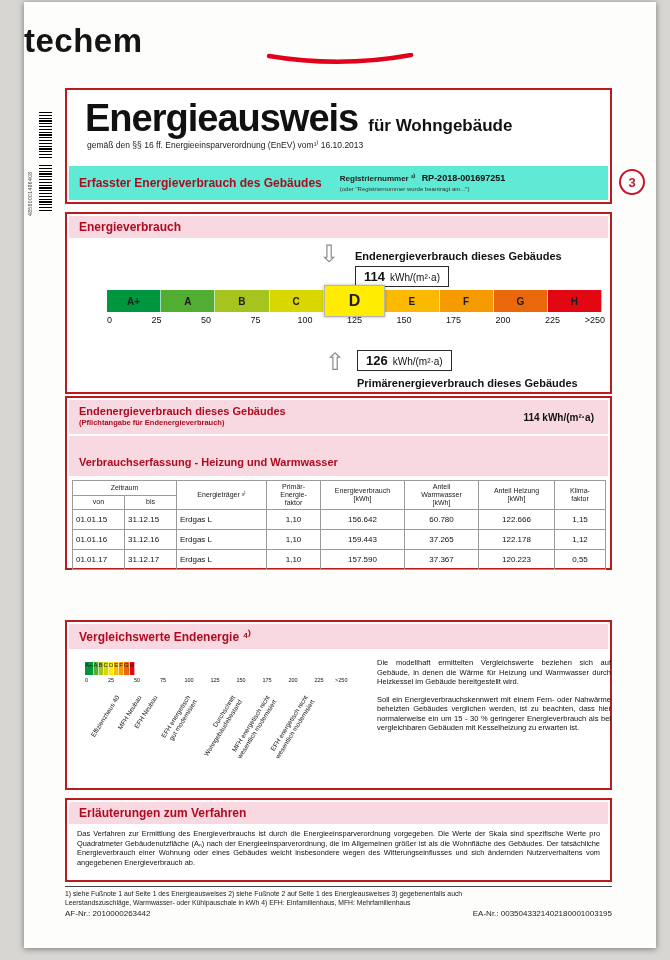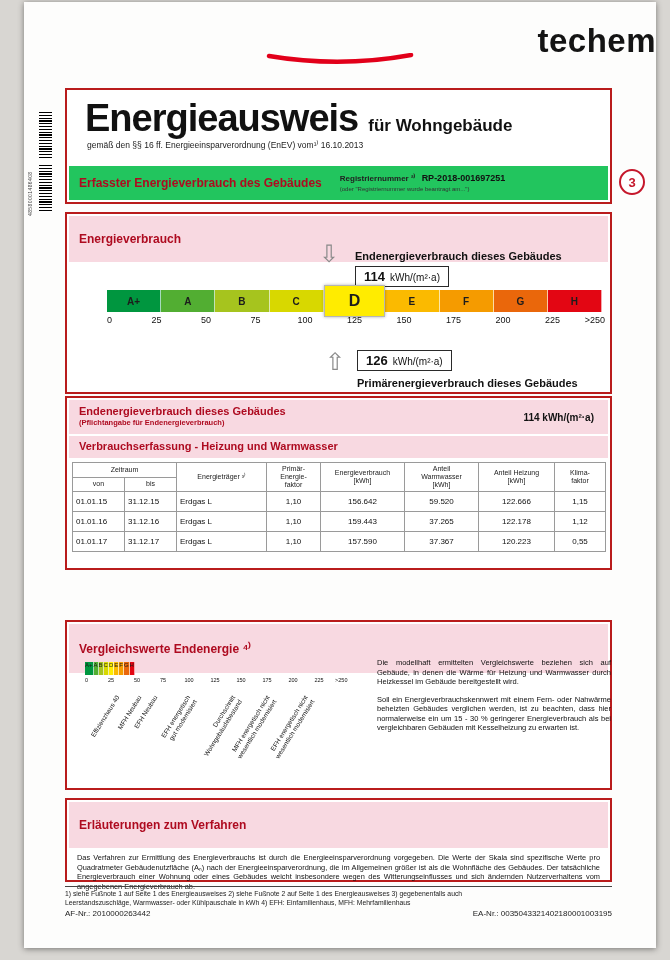--- a/index.html
+++ b/index.html
@@ -2,39 +2,39 @@
 <html><head>
 <meta charset="utf-8">
 <style>
   html,body{margin:0;padding:0;}
   body{width:670px;height:960px;background:#d8d6d2;position:relative;overflow:hidden;
        font-family:"Liberation Sans",sans-serif;color:#1a1a1a;}
   .page{position:absolute;left:24px;top:2px;width:632px;height:946px;background:#fdfdfc;
         box-shadow:0 1px 6px rgba(0,0,0,.45);}
 
   
-  .logo{position:absolute;top:22px;left:0;width:100%;text-align:right;}
+  .logo{position:absolute;top:22px;left:0;width:100%;text-align:left;}
   .logo-text{font-size:33px;font-weight:bold;letter-spacing:0.5px;color:#141414;line-height:34px;}
   .logo-swoosh{display:block;margin:-5px auto 0;}
 
   
   .rbox{position:absolute;left:41px;width:547px;border:2px solid #b91c1c;background:#fff;
         box-sizing:border-box;}
-  .pinkbar{background:#f8d9e1;margin:2px;padding:16px 10px;color:#ae0b20;font-weight:bold;
+  .pinkbar{background:#f8d9e1;margin:2px;padding:4px 10px;color:#ae0b20;font-weight:bold;
            box-sizing:border-box;}
   .sec-title{font-size:12px;}
 
   
   .box-title{top:86px;height:116px;}
   .title-row{display:flex;align-items:baseline;gap:10px;padding:8px 0 0 18px;}
   .title-main{font-size:38px;font-weight:bold;letter-spacing:-1px;line-height:40px;color:#111;}
   .title-sub{font-size:17px;font-weight:bold;color:#111;}
   .title-law{font-size:8.5px;padding:1px 0 0 20px;color:#222;}
   .headbar{position:absolute;left:0;right:0;bottom:0;margin:2px;display:flex;align-items:center;
-           background:#22c55e;padding:4px 10px;box-sizing:border-box;height:34px;}
+           background:#5eead4;padding:4px 10px;box-sizing:border-box;height:34px;}
   .headbar-title{color:#ae0b20;font-weight:bold;font-size:12px;flex:0 0 auto;}
   .regblock{margin-left:18px;line-height:10px;}
   .regline{font-size:8px;color:#222;font-weight:bold;}
   .regvalue{font-size:9px;color:#111;font-weight:bold;margin-left:4px;margin-top:28px;}
   .regnote{font-size:6px;color:#333;font-weight:normal;}
   .badge3{position:absolute;left:595px;top:167px;width:22px;height:22px;border:2px solid #c5172b;
           border-radius:50%;color:#c5172b;font-weight:bold;font-size:13px;display:flex;
           align-items:center;justify-content:center;background:#fff;}
 
   
@@ -74,21 +74,21 @@
   .ticksrow span:first-child{transform:translateX(0);}
   .ticksrow span:last-child{transform:translateX(-85%);}
 
   
   .box-table{top:394px;height:174px;}
   .pbar1{display:flex;align-items:center;height:34px;padding:3px 10px;}
   .pbar1-left{line-height:12px;}
   .pbar1-title{font-size:11px;}
   .pbar1-sub{font-size:7.5px;}
   .pbar1-value{margin-left:auto;color:#111;font-size:10px;font-weight:bold;padding-right:4px;}
-  .pbar2{height:22px;padding:4px 10px;font-size:11px;margin-top:0;}
+  .pbar2{height:22px;padding:20px 10px;font-size:11px;margin-top:0;}
   table.vtab{border-collapse:collapse;table-layout:fixed;width:533px;margin:4px 5px 0 5px;}
   .vtab th,.vtab td{border:1px solid #9a9a9a;}
   .vtab th{font-size:7px;line-height:8px;font-weight:normal;color:#222;text-align:center;
            vertical-align:middle;white-space:pre-line;padding:2px 1px;}
   .vtab td{font-size:8px;color:#111;padding:2px 3px;height:15px;}
   .c-left{text-align:left;padding-left:6px;}
   .c-num{text-align:center;}
 
   
   .box-vgl{top:618px;height:170px;}
@@ -256,21 +256,21 @@
           <th>bis</th>
         </tr>
       </thead>
       <tbody>
         <tr>
           <td class="c-left">01.01.15</td>
           <td class="c-left">31.12.15</td>
           <td class="c-left">Erdgas L</td>
           <td class="c-num">1,10</td>
           <td class="c-num">156.642</td>
-          <td class="c-num">59.520</td>
+          <td class="c-num">60.780</td>
           <td class="c-num">122.666</td>
           <td class="c-num">1,15</td>
         </tr>
         <tr>
           <td class="c-left">01.01.16</td>
           <td class="c-left">31.12.16</td>
           <td class="c-left">Erdgas L</td>
           <td class="c-num">1,10</td>
           <td class="c-num">159.443</td>
           <td class="c-num">37.265</td>

